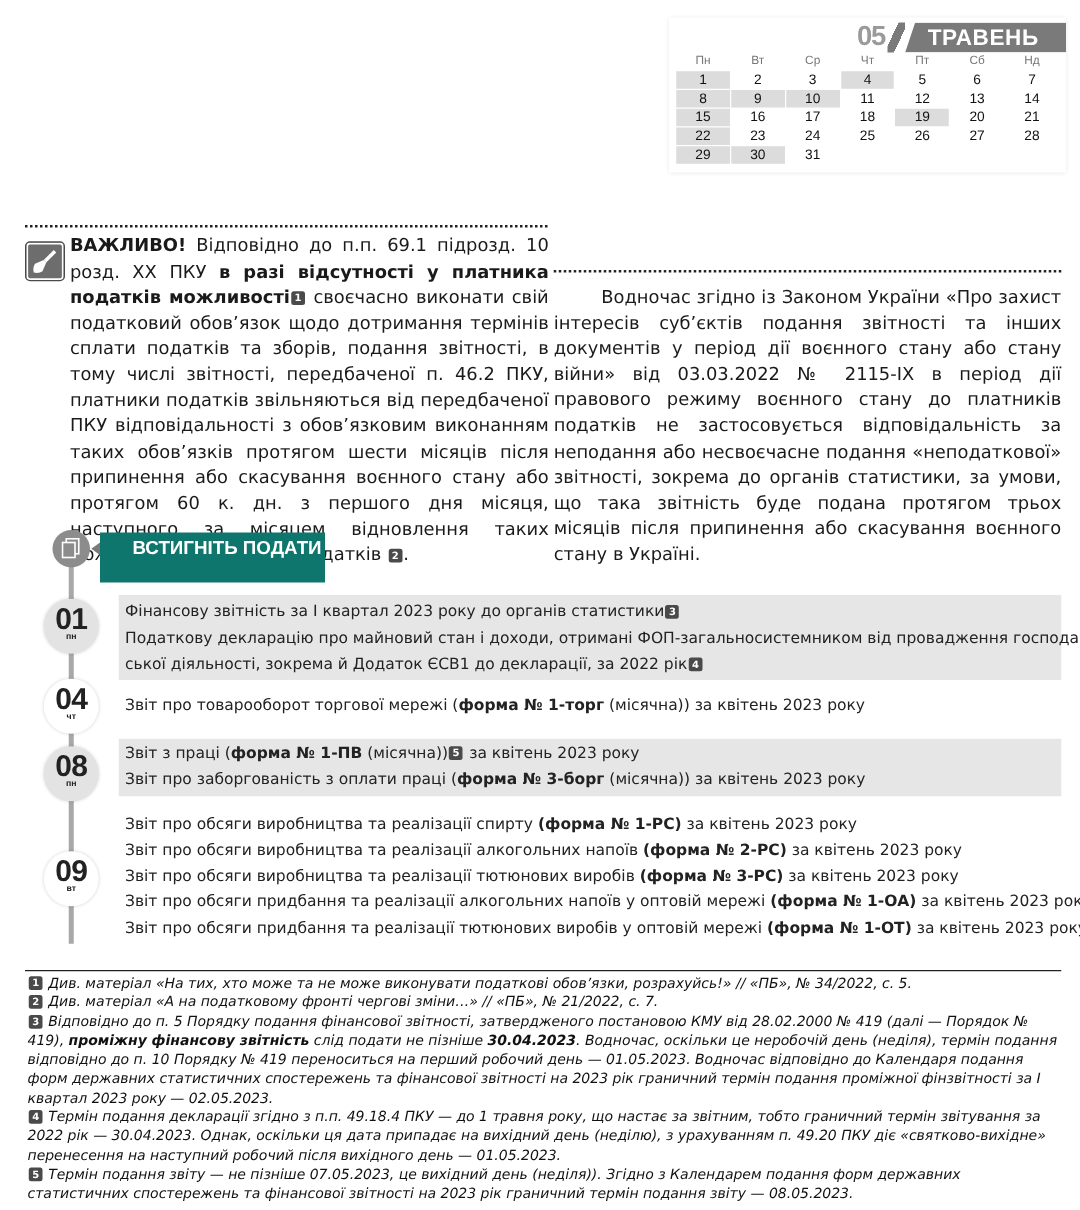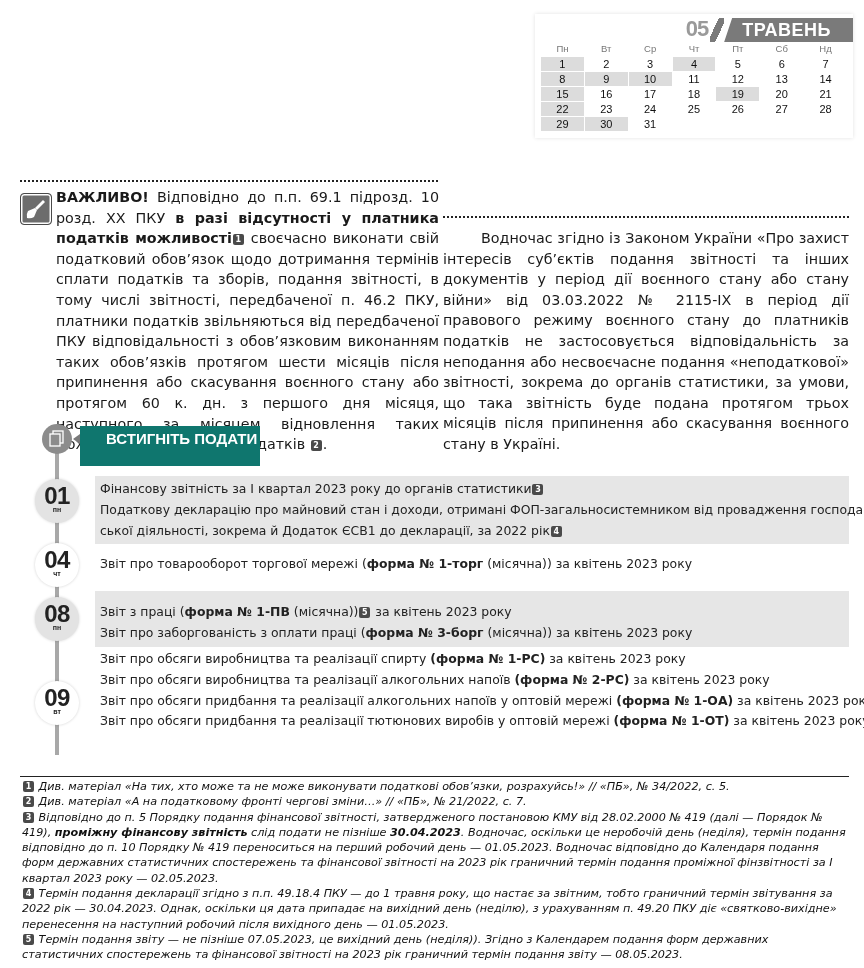--- a/index.html
+++ b/index.html
@@ -143,31 +143,32 @@
       <div class="dd">01</div>
       <div class="dw">пн</div>
     </div>
     <div class="rowbox" style="top: 545px; padding-top: 9px; padding-bottom: 9px;">
       <div class="line"><span>Звіт про товарооборот торгової мережі (</span><b>форма № 1-торг</b><span> (місячна)) за квітень 2023 року</span></div>
     </div>
     <div class="node white" style="top: 543px;">
       <div class="dd">04</div>
       <div class="dw">чт</div>
     </div>
-    <div class="rowbox grey" style="top: 591px; padding-top: 11px; padding-bottom: 3px;">
+    <div class="rowbox grey" style="top: 591px; padding-top: 1px; padding-bottom: 3px;">
       <div class="line"><span>Звіт з праці (</span><b>форма № 1-ПВ</b><span> (місячна))</span><span class="fn">5</span><span> за квітень 2023 року</span></div>
       <div class="line"><span>Звіт про заборгованість з оплати праці (</span><b>форма № 3-борг</b><span> (місячна)) за квітень 2023 року</span></div>
     </div>
     <div class="node grey" style="top: 597px;">
       <div class="dd">08</div>
       <div class="dw">пн</div>
     </div>
     <div class="rowbox" style="top: 646px; padding-top: 3px; padding-bottom: 3px;">
       <div class="line"><span>Звіт про обсяги виробництва та реалізації спирту </span><b>(форма № 1-РС)</b><span> за квітень 2023 року</span></div>
       <div class="line"><span>Звіт про обсяги виробництва та реалізації алкогольних напоїв </span><b>(форма № 2-РС)</b><span> за квітень 2023 року</span></div>
+      <div class="line"><span>Звіт про обсяги виробництва та реалізації тютюнових виробів </span><b>(форма № 3-РС)</b><span> за квітень 2023 року</span></div>
       <div class="line"><span>Звіт про обсяги придбання та реалізації алкогольних напоїв у оптовій мережі </span><b>(форма № 1-ОА)</b><span> за квітень 2023 року</span></div>
       <div class="line"><span>Звіт про обсяги придбання та реалізації тютюнових виробів у оптовій мережі </span><b>(форма № 1-ОТ)</b><span> за квітень 2023 року</span></div>
     </div>
     <div class="node white" style="top: 681px;">
       <div class="dd">09</div>
       <div class="dw">вт</div>
     </div>
   </div>
 
 <div class="fn-rule"></div>

